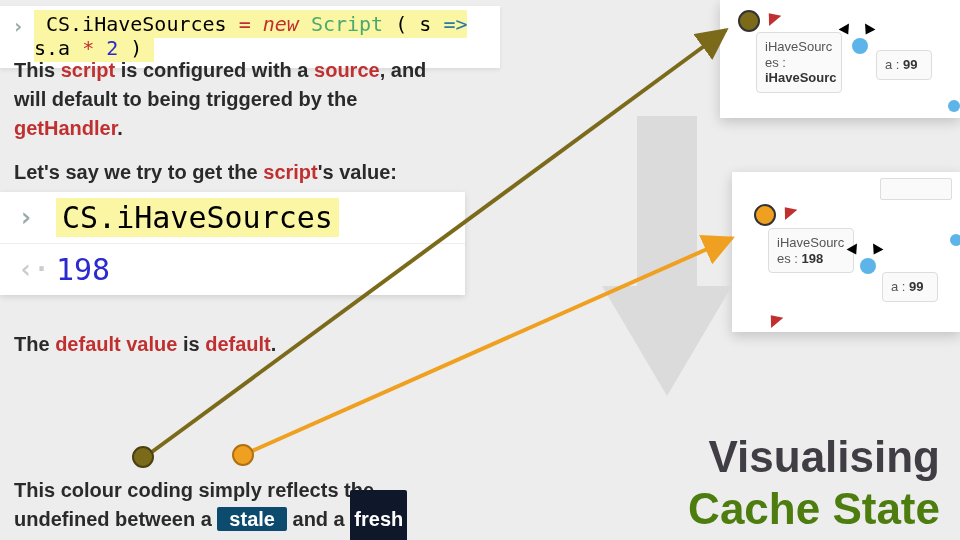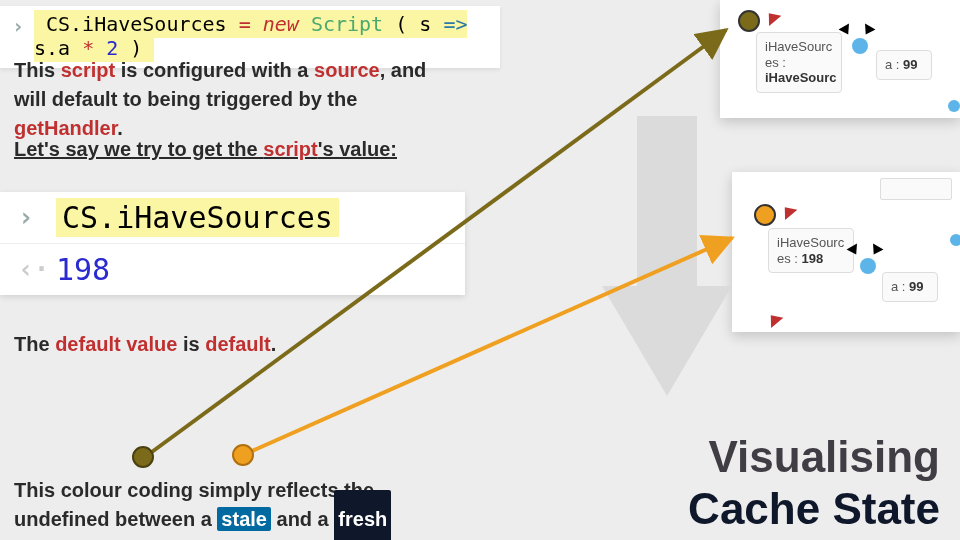--- a/index.html
+++ b/index.html
@@ -26,24 +26,24 @@
   .para {
     position: absolute;
     left: 14px;
     width: 440px;
     color: #2a2a2a;
     font-size: 20px;
     line-height: 1.45;
     font-weight: 600;
   }
   .para .red { color: #c03030; }
-  .para .stale { background: #0369a1; color: #fff; padding: 1px 4px; border-radius: 2px; }
+  .para .stale { background: #0c4a6e; color: #fff; padding: 1px 12px; border-radius: 2px; }
   .para .fresh { background: #0f172a; color: #fff; padding: 18px 4px; border-radius: 2px; }
   #p1 { top: 56px; }
-  #p2 { top: 135px; text-decoration: underline; }
+  #p2 { top: 158px; }
   #p3 { top: 330px; }
   #p4 { top: 476px; }
 
   .repl {
     position: absolute;
     top: 192px; left: 0; width: 465px;
     background: #fff;
     box-shadow: 0 2px 6px rgba(0,0,0,0.12);
     font-family: "Consolas", "Menlo", monospace;
   }
@@ -84,21 +84,21 @@
   }
 
   .title {
     position: absolute;
     right: 20px;
     text-align: right;
     font-size: 44px;
     font-weight: 700;
   }
   #t1 { top: 432px; color: #403d45; }
-  #t2 { top: 484px; color: #0f172a; text-align: center; }
+  #t2 { top: 484px; color: #4d7c0f; text-align: center; }
 
   .svg-layer {
     position: absolute; top: 0; left: 0; width: 960px; height: 540px;
     pointer-events: none;
   }
 </style>
 </head>
 <body>
 
 <div class="code-line-1">

